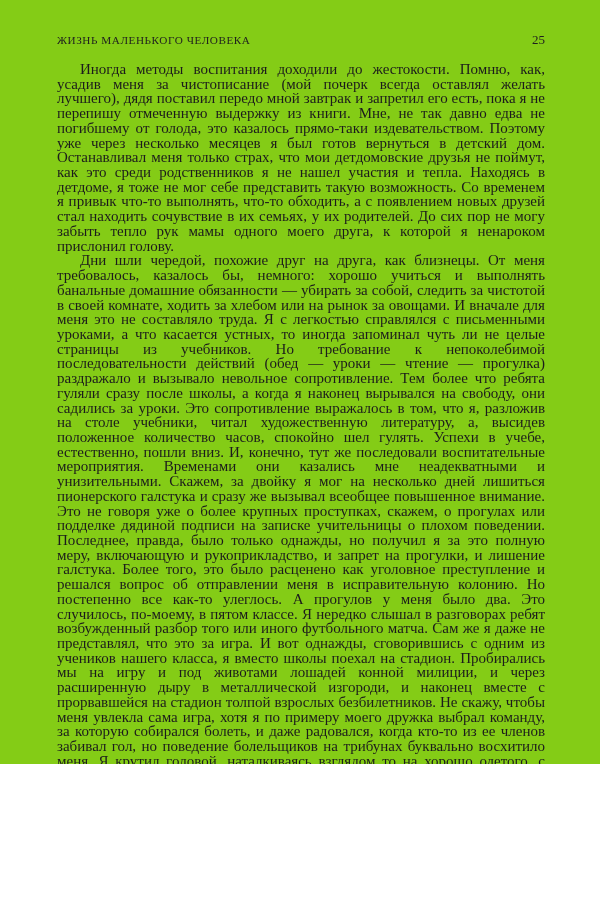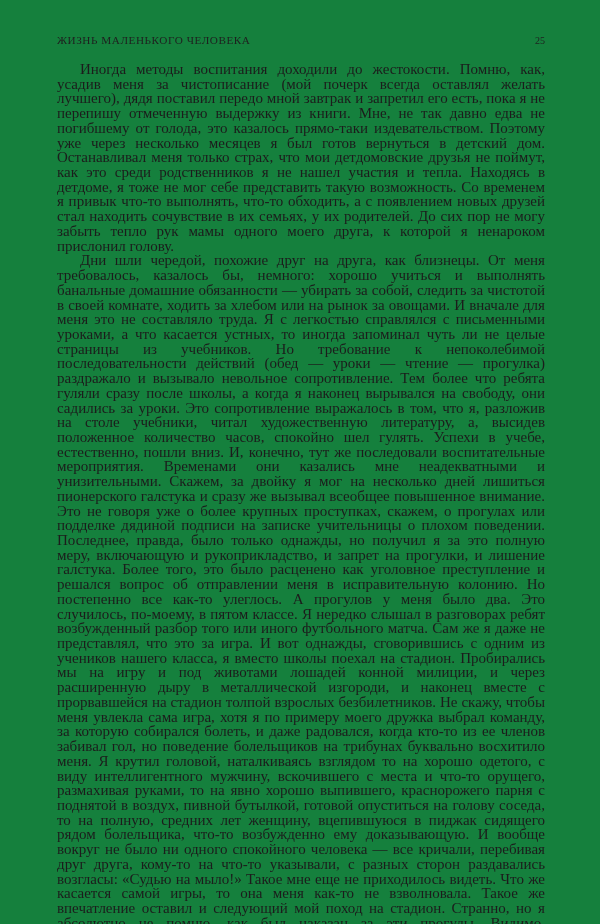--- a/index.html
+++ b/index.html
@@ -5,22 +5,22 @@
 <style>
   html, body {
     margin: 0;
     padding: 0;
     background: #ffffff;
   }
 
   .page {
     position: relative;
     width: 600px;
-    height: 924px;
-    background: #15803d;
+    height: 764px;
+    background: #84cc16;
     overflow: hidden;
     font-family: "Liberation Serif", "DejaVu Serif", serif;
     color: #1a1a1a;
   }
 
   
   .running-head {
     position: absolute;
     left: 57px;
     top: 33px;
@@ -34,21 +34,21 @@
     color: #1f1f1f;
     white-space: nowrap;
   }
 
   .running-head .head-title {
     font-variant: normal;
     text-transform: uppercase;
   }
 
   .running-head .head-folio {
-    font-size: 10px;
+    font-size: 13px;
     letter-spacing: 0;
   }
 
   
   .text-block {
     position: absolute;
     left: 57px;
     top: 62px;
     width: 488px;
   }

